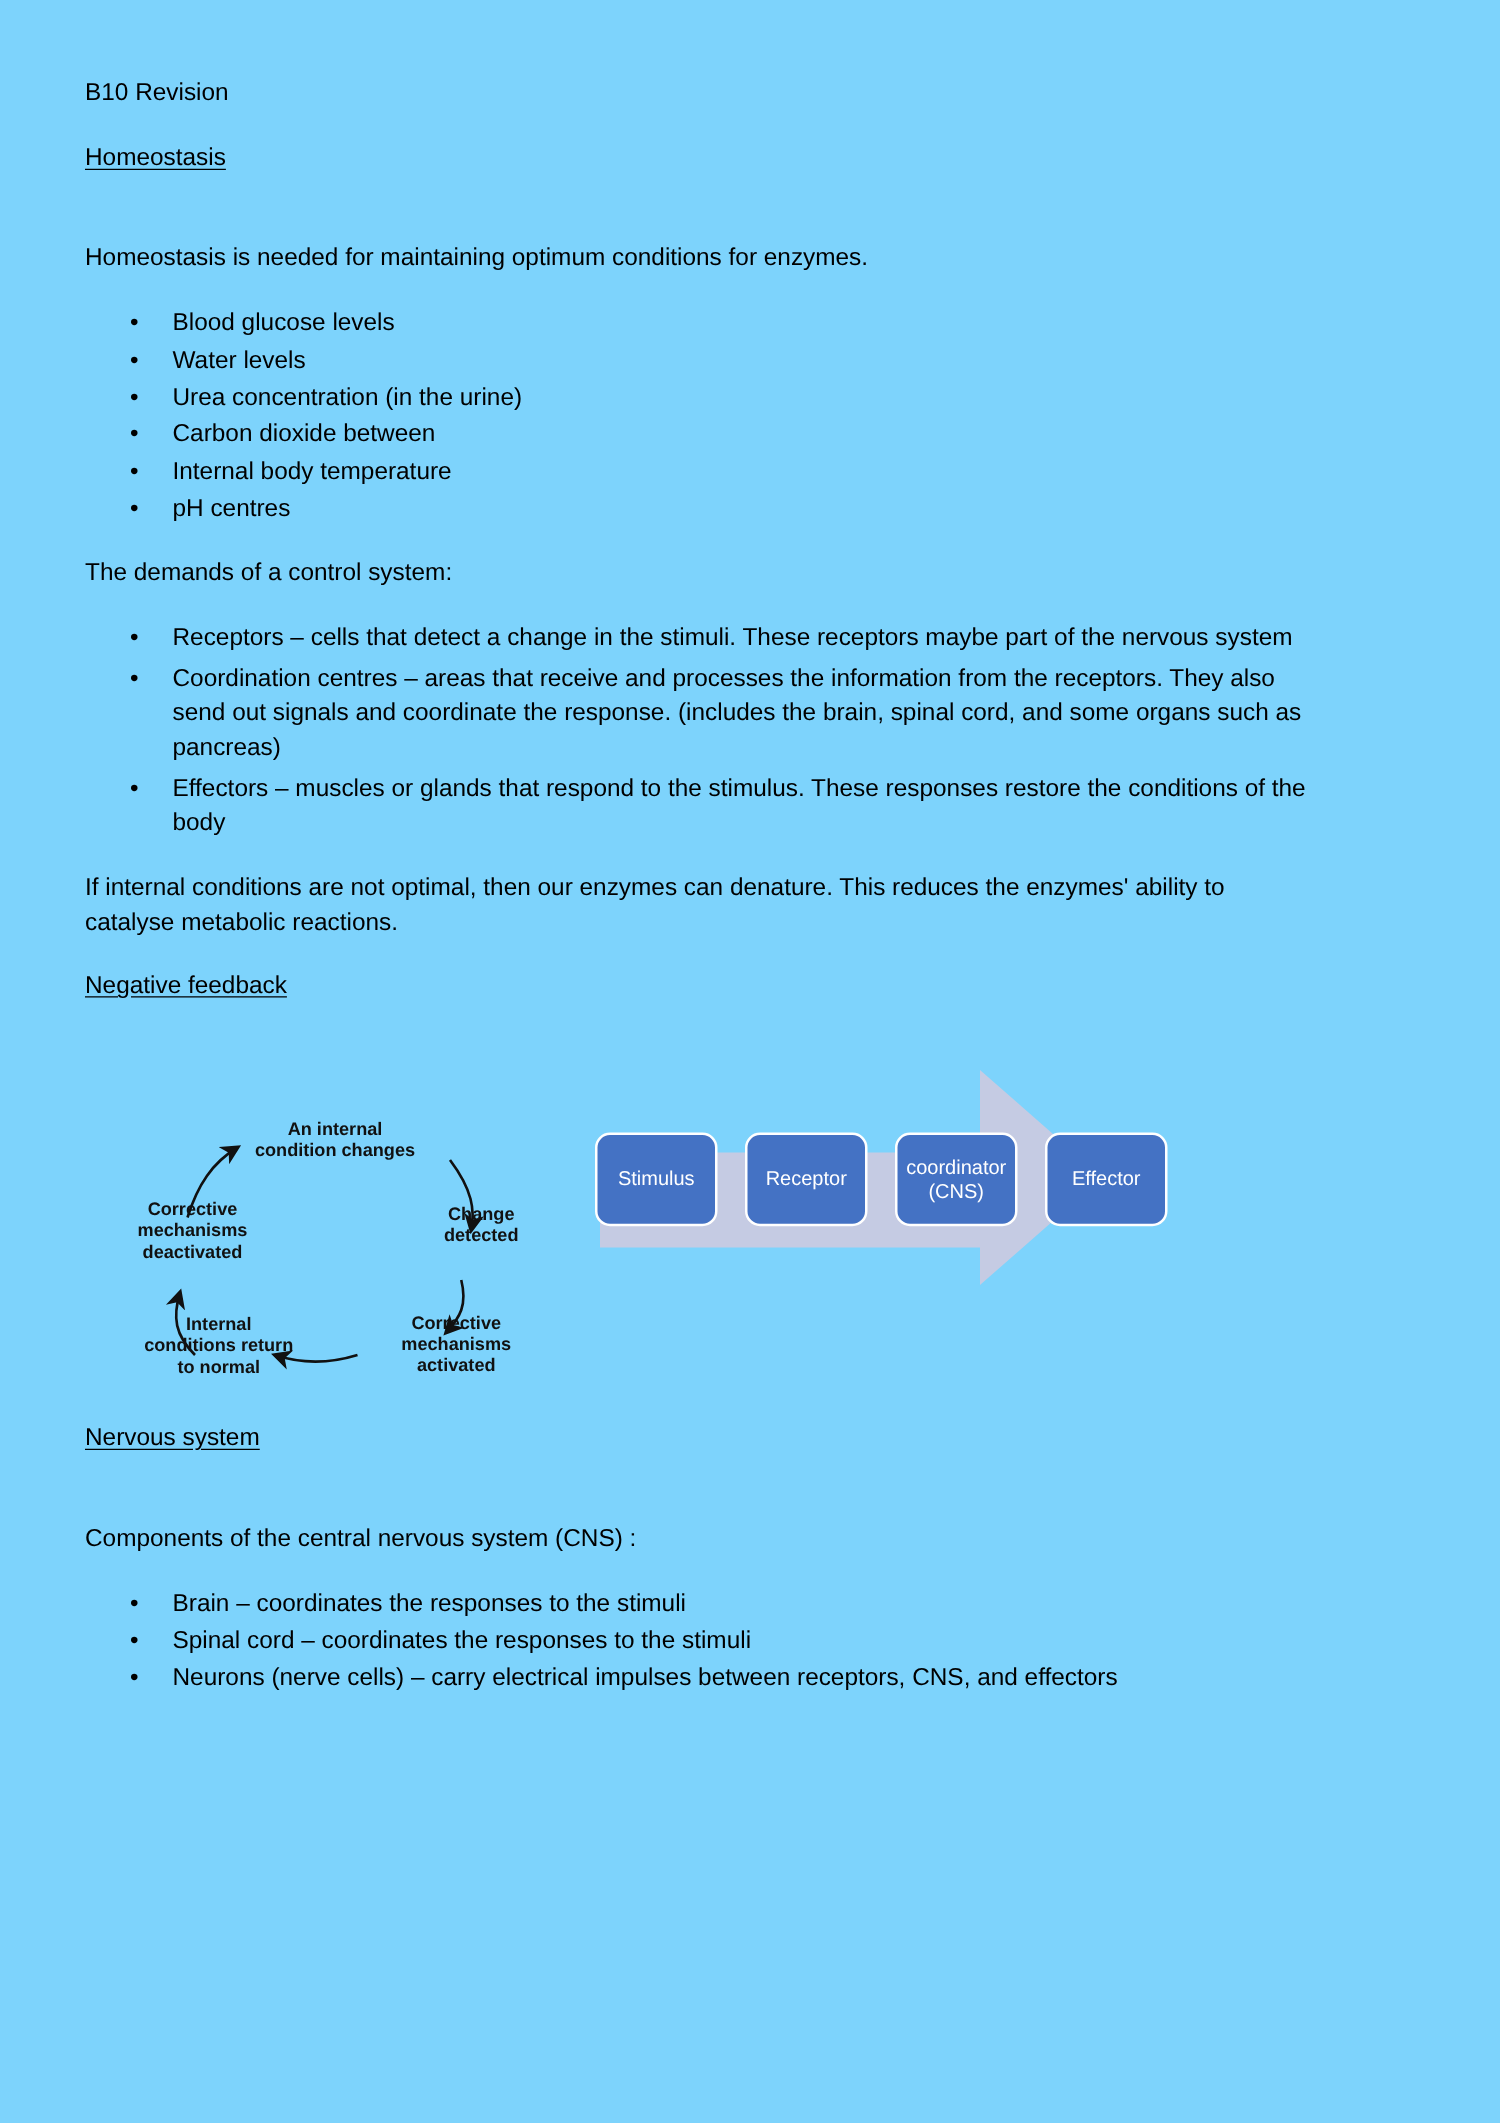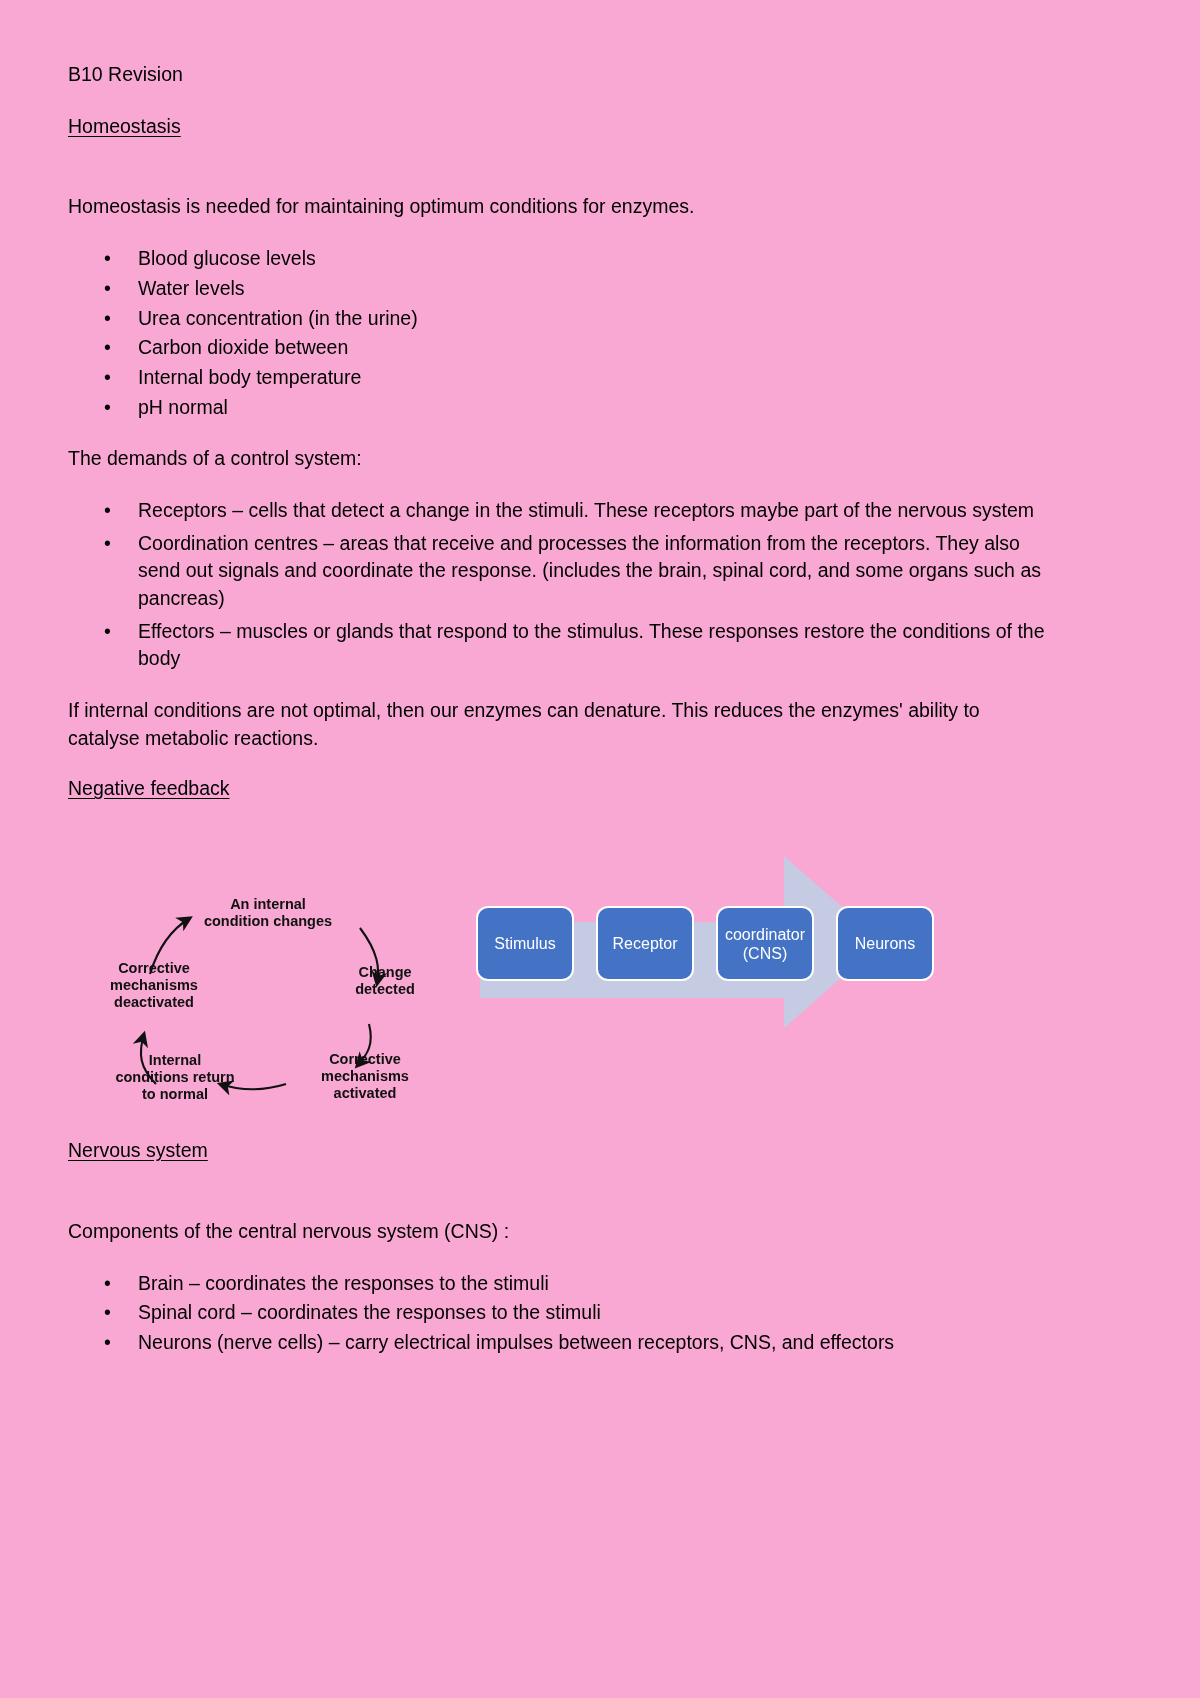--- a/index.html
+++ b/index.html
@@ -8,21 +8,21 @@
     background: #ffffff;
   }
   body {
     font-family: "Liberation Sans", sans-serif;
     color: #000000;
   }
   .page {
     position: relative;
     width: 1200px;
     height: 1698px;
-    background: #f9a8d4;
+    background: #7dd3fc;
     overflow: hidden;
     box-sizing: border-box;
     padding: 62px 148px 0 68px;
   }
   .doc-title {
     font-size: 19.5px;
     line-height: 1.32;
     margin: 0 0 26px 0;
   }
   .heading {
@@ -139,21 +139,21 @@
   </div>
 
   <p class="para">Homeostasis is needed for maintaining optimum conditions for enzymes.</p>
 
   <ul class="bullets tight">
     <li><span class="dot">•</span><span>Blood glucose levels</span></li>
     <li><span class="dot">•</span><span>Water levels</span></li>
     <li><span class="dot">•</span><span>Urea concentration (in the urine)</span></li>
     <li><span class="dot">•</span><span>Carbon dioxide between</span></li>
     <li><span class="dot">•</span><span>Internal body temperature</span></li>
-    <li><span class="dot">•</span><span>pH normal</span></li>
+    <li><span class="dot">•</span><span>pH centres</span></li>
   </ul>
 
   <p class="para">The demands of a control system:</p>
 
   <ul class="bullets">
     <li><span class="dot">•</span><span>Receptors – cells that detect a change in the stimuli. These receptors maybe part of the nervous system</span></li>
     <li><span class="dot">•</span><span>Coordination centres – areas that receive and processes the information from the receptors. They also send out signals and coordinate the response. (includes the brain, spinal cord, and some organs such as pancreas)</span></li>
     <li><span class="dot">•</span><span>Effectors – muscles or glands that respond to the stimulus. These responses restore the conditions of the body</span></li>
   </ul>
 
@@ -197,21 +197,21 @@
 
     <div class="process">
       <svg width="430" height="230" viewBox="0 0 430 230">
         <path d="M14,76 L318,76 L318,10 L416,96 L318,182 L318,152 L14,152 Z" fill="#c5cbe3"></path>
       </svg>
       <div class="proc-boxes">
         <div class="proc-box">Stimulus</div>
         <div class="proc-box">Receptor</div>
         <div class="proc-box">coordinator
 (CNS)</div>
-        <div class="proc-box">Neurons</div>
+        <div class="proc-box">Effector</div>
       </div>
     </div>
 
   </div>
 
   <div class="heading-wrap post-diagram">
     <span class="heading">Nervous system</span>
   </div>
 
   <p class="para">Components of the central nervous system (CNS) :</p>

